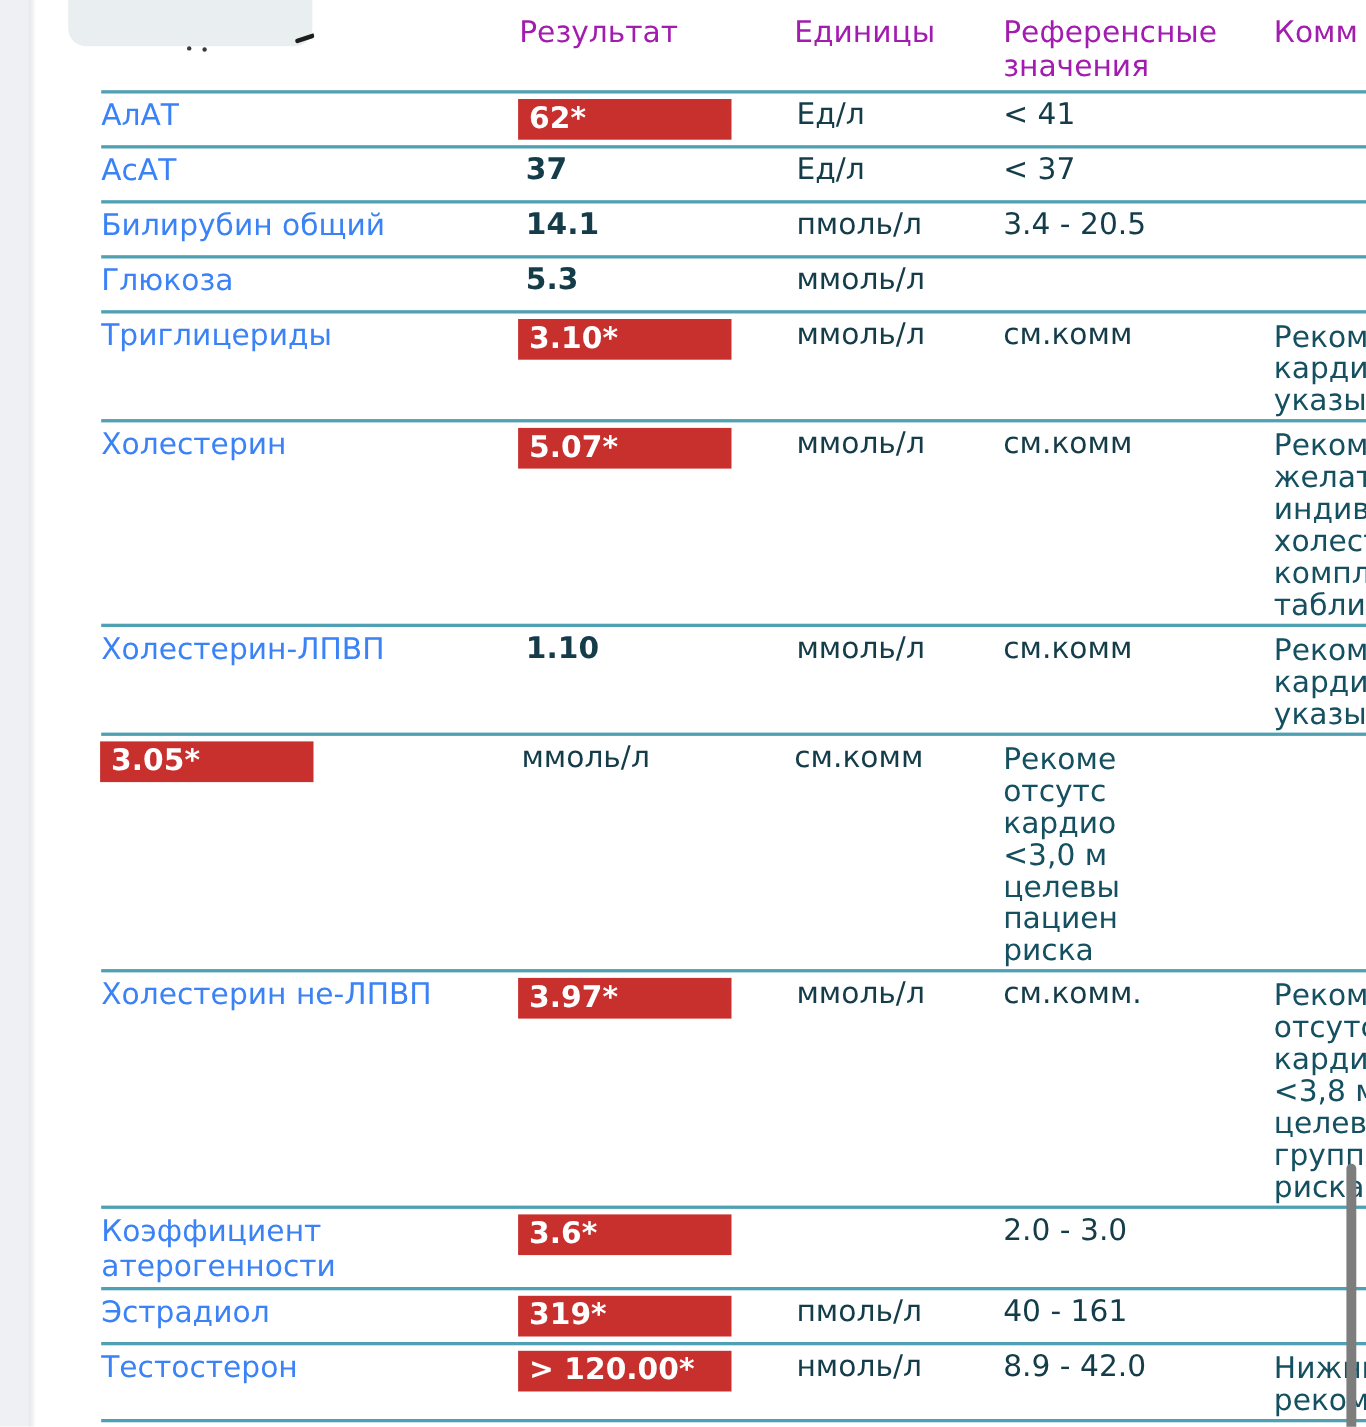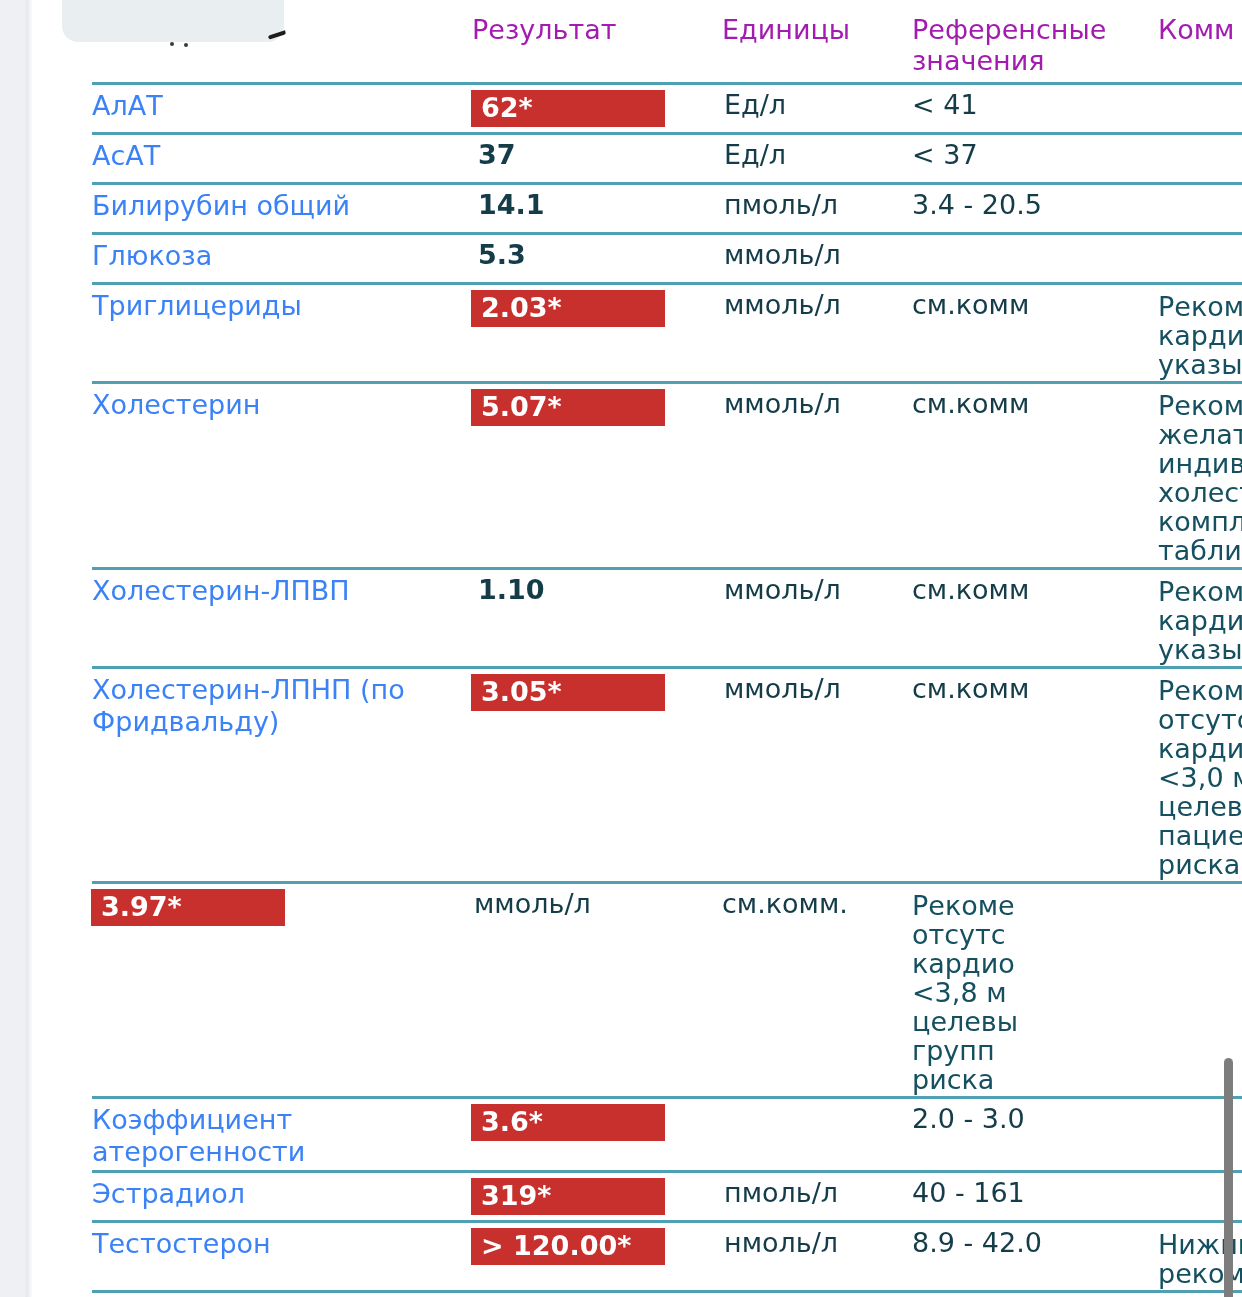--- a/index.html
+++ b/index.html
@@ -102,21 +102,21 @@
         <div class="cell comment"></div>
       </div>
       <div class="row">
         <div class="cell name">Глюкоза</div>
         <div class="cell result">5.3</div>
         <div class="cell units">ммоль/л</div>
         <div class="cell comment"></div>
       </div>
       <div class="row">
         <div class="cell name">Триглицериды</div>
-        <div class="cell result"><span class="result-box">2.03*</span></div>
+        <div class="cell result"><span class="result-box">3.10*</span></div>
         <div class="cell units">ммоль/л</div>
         <div class="cell ref">см.комм</div>
         <div class="cell comment">
           <div>Рекоме</div>
           <div>кардио</div>
           <div>указыв</div>
         </div>
       </div>
       <div class="row">
         <div class="cell name">Холестерин</div>
@@ -137,35 +137,35 @@
         <div class="cell result">1.10</div>
         <div class="cell units">ммоль/л</div>
         <div class="cell ref">см.комм</div>
         <div class="cell comment">
           <div>Рекоме</div>
           <div>кардио</div>
           <div>указыв</div>
         </div>
       </div>
       <div class="row">
-        <div class="cell name">Холестерин-ЛПНП (по Фридвальду)</div>
         <div class="cell result"><span class="result-box">3.05*</span></div>
         <div class="cell units">ммоль/л</div>
         <div class="cell ref">см.комм</div>
         <div class="cell comment">
           <div>Рекоме</div>
           <div>отсутс</div>
           <div>кардио</div>
           <div>&lt;3,0 м</div>
           <div>целевы</div>
           <div>пациен</div>
           <div>риска</div>
         </div>
       </div>
       <div class="row">
+        <div class="cell name">Холестерин не-ЛПВП</div>
         <div class="cell result"><span class="result-box">3.97*</span></div>
         <div class="cell units">ммоль/л</div>
         <div class="cell ref">см.комм.</div>
         <div class="cell comment">
           <div>Рекоме</div>
           <div>отсутс</div>
           <div>кардио</div>
           <div>&lt;3,8 м</div>
           <div>целевы</div>
           <div>групп</div>

